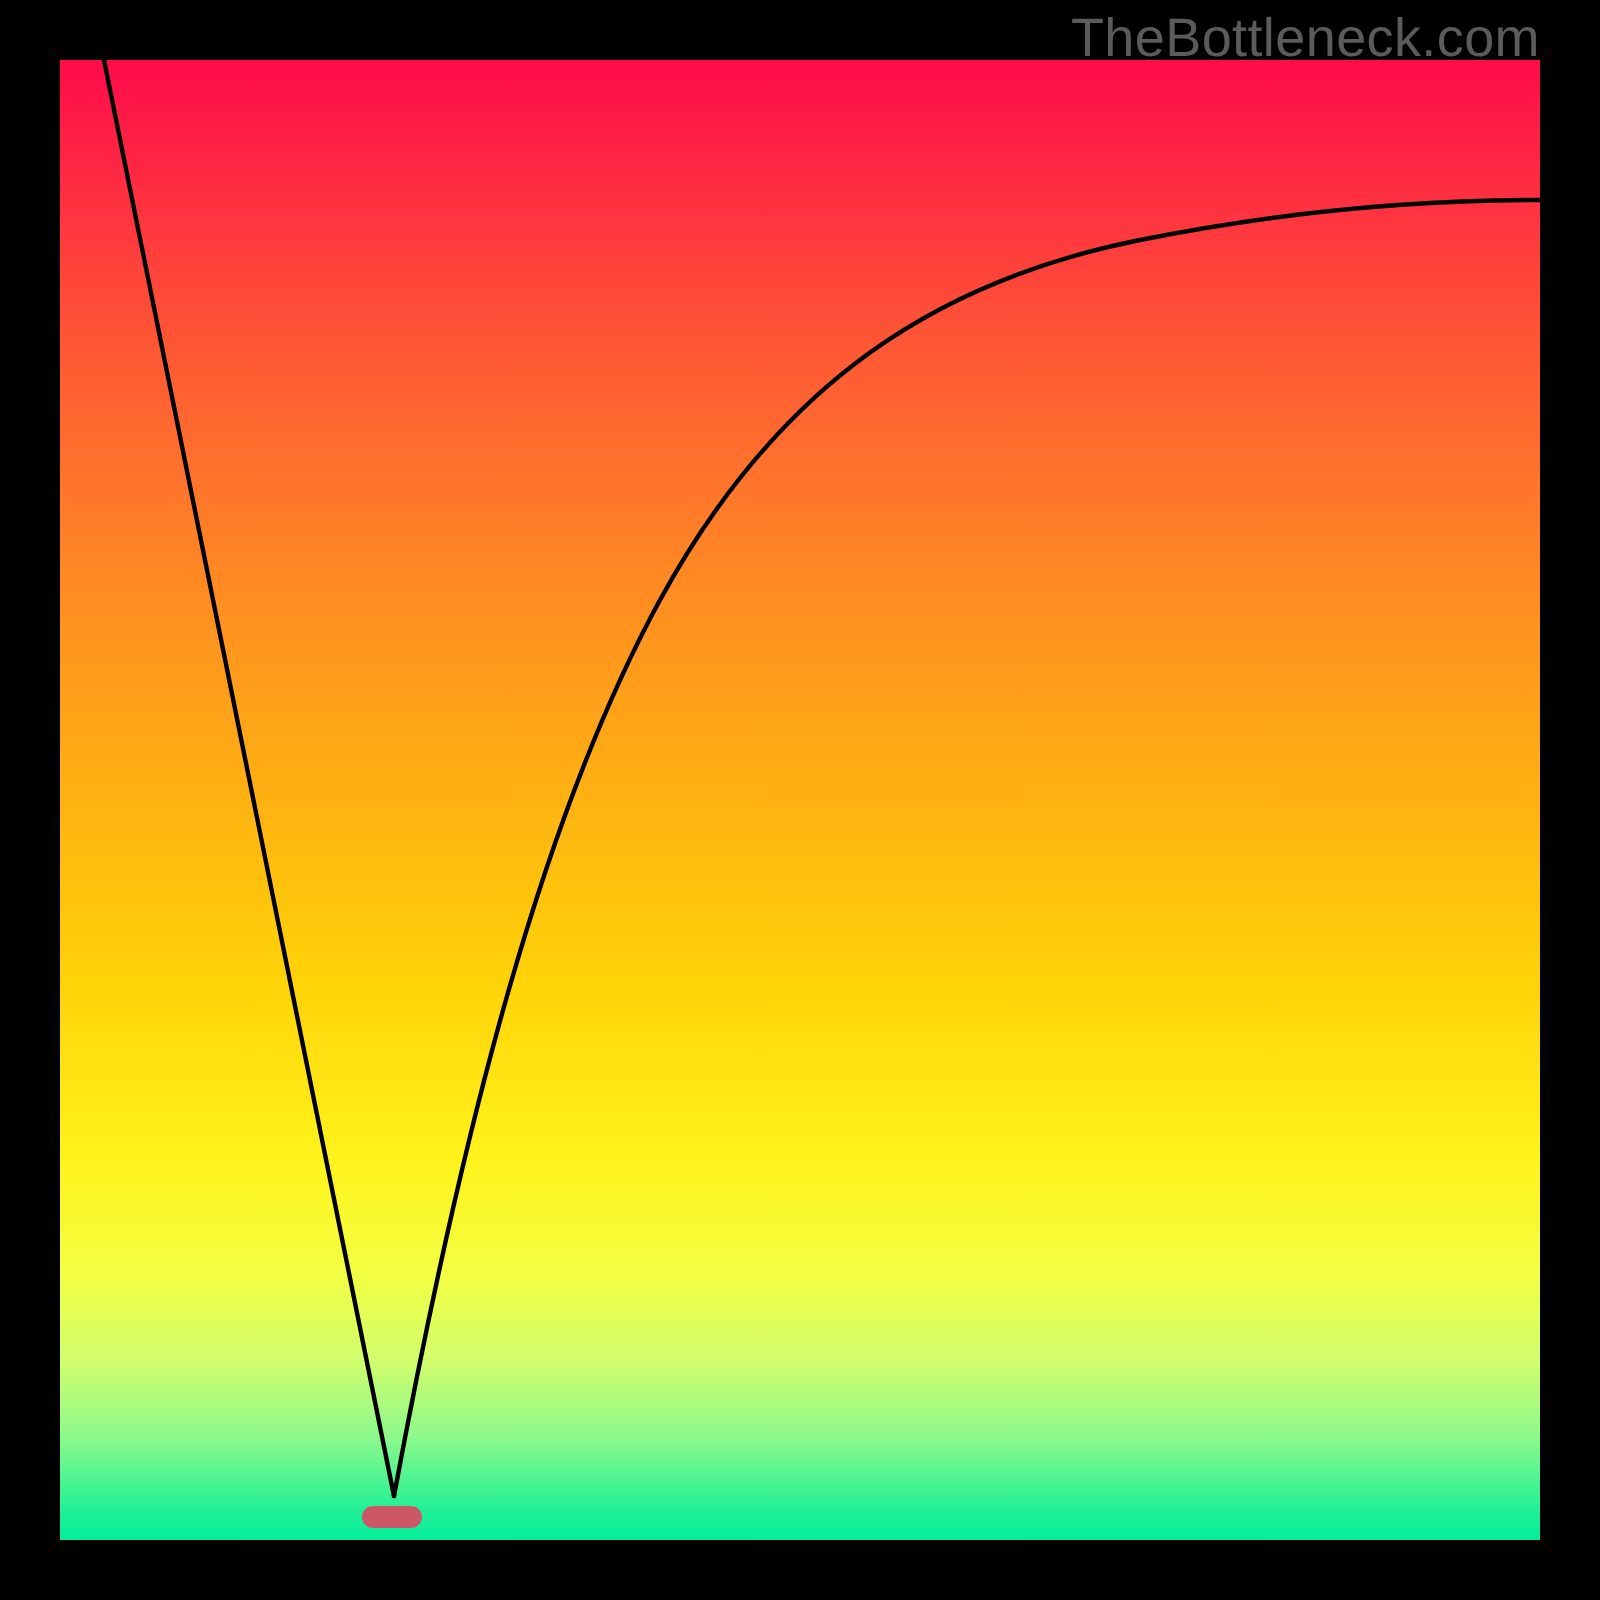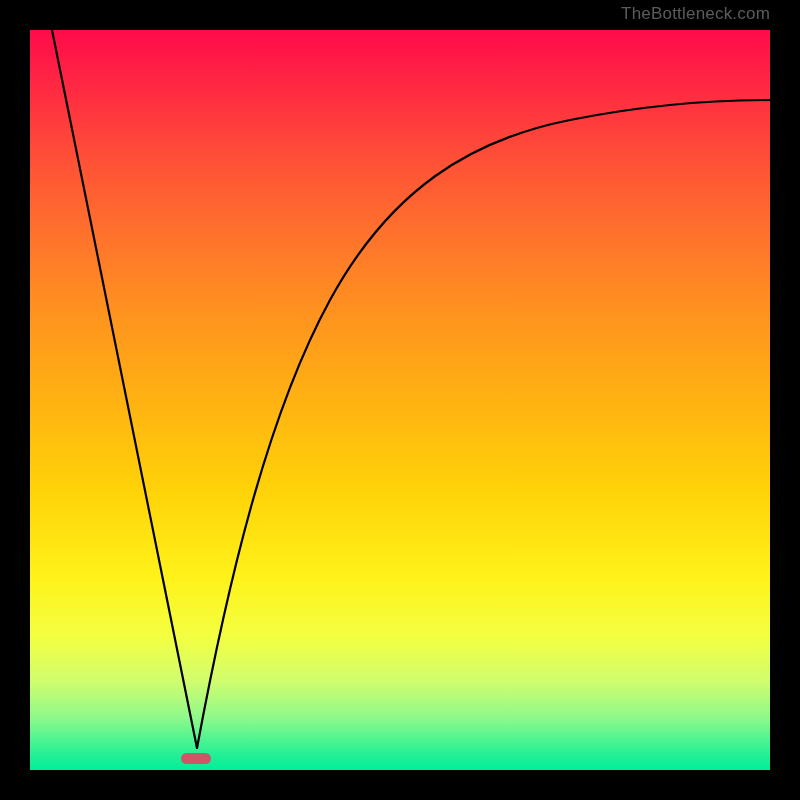--- a/index.html
+++ b/index.html
@@ -55,21 +55,21 @@
     background: #cd5766;
     border-radius: 6px;
     height: 11px;
     width: 30px;
   }
   .attribution {
     position: absolute;
     top: 4px;
     right: 30px;
     color: #5b5b5b;
-    font-size: 17px;
+    font-size: 27px;
     font-weight: 400;
     letter-spacing: 0.2px;
     white-space: nowrap;
   }
 </style>
 </head>
 <body>
 
 <div class="frame">
 

